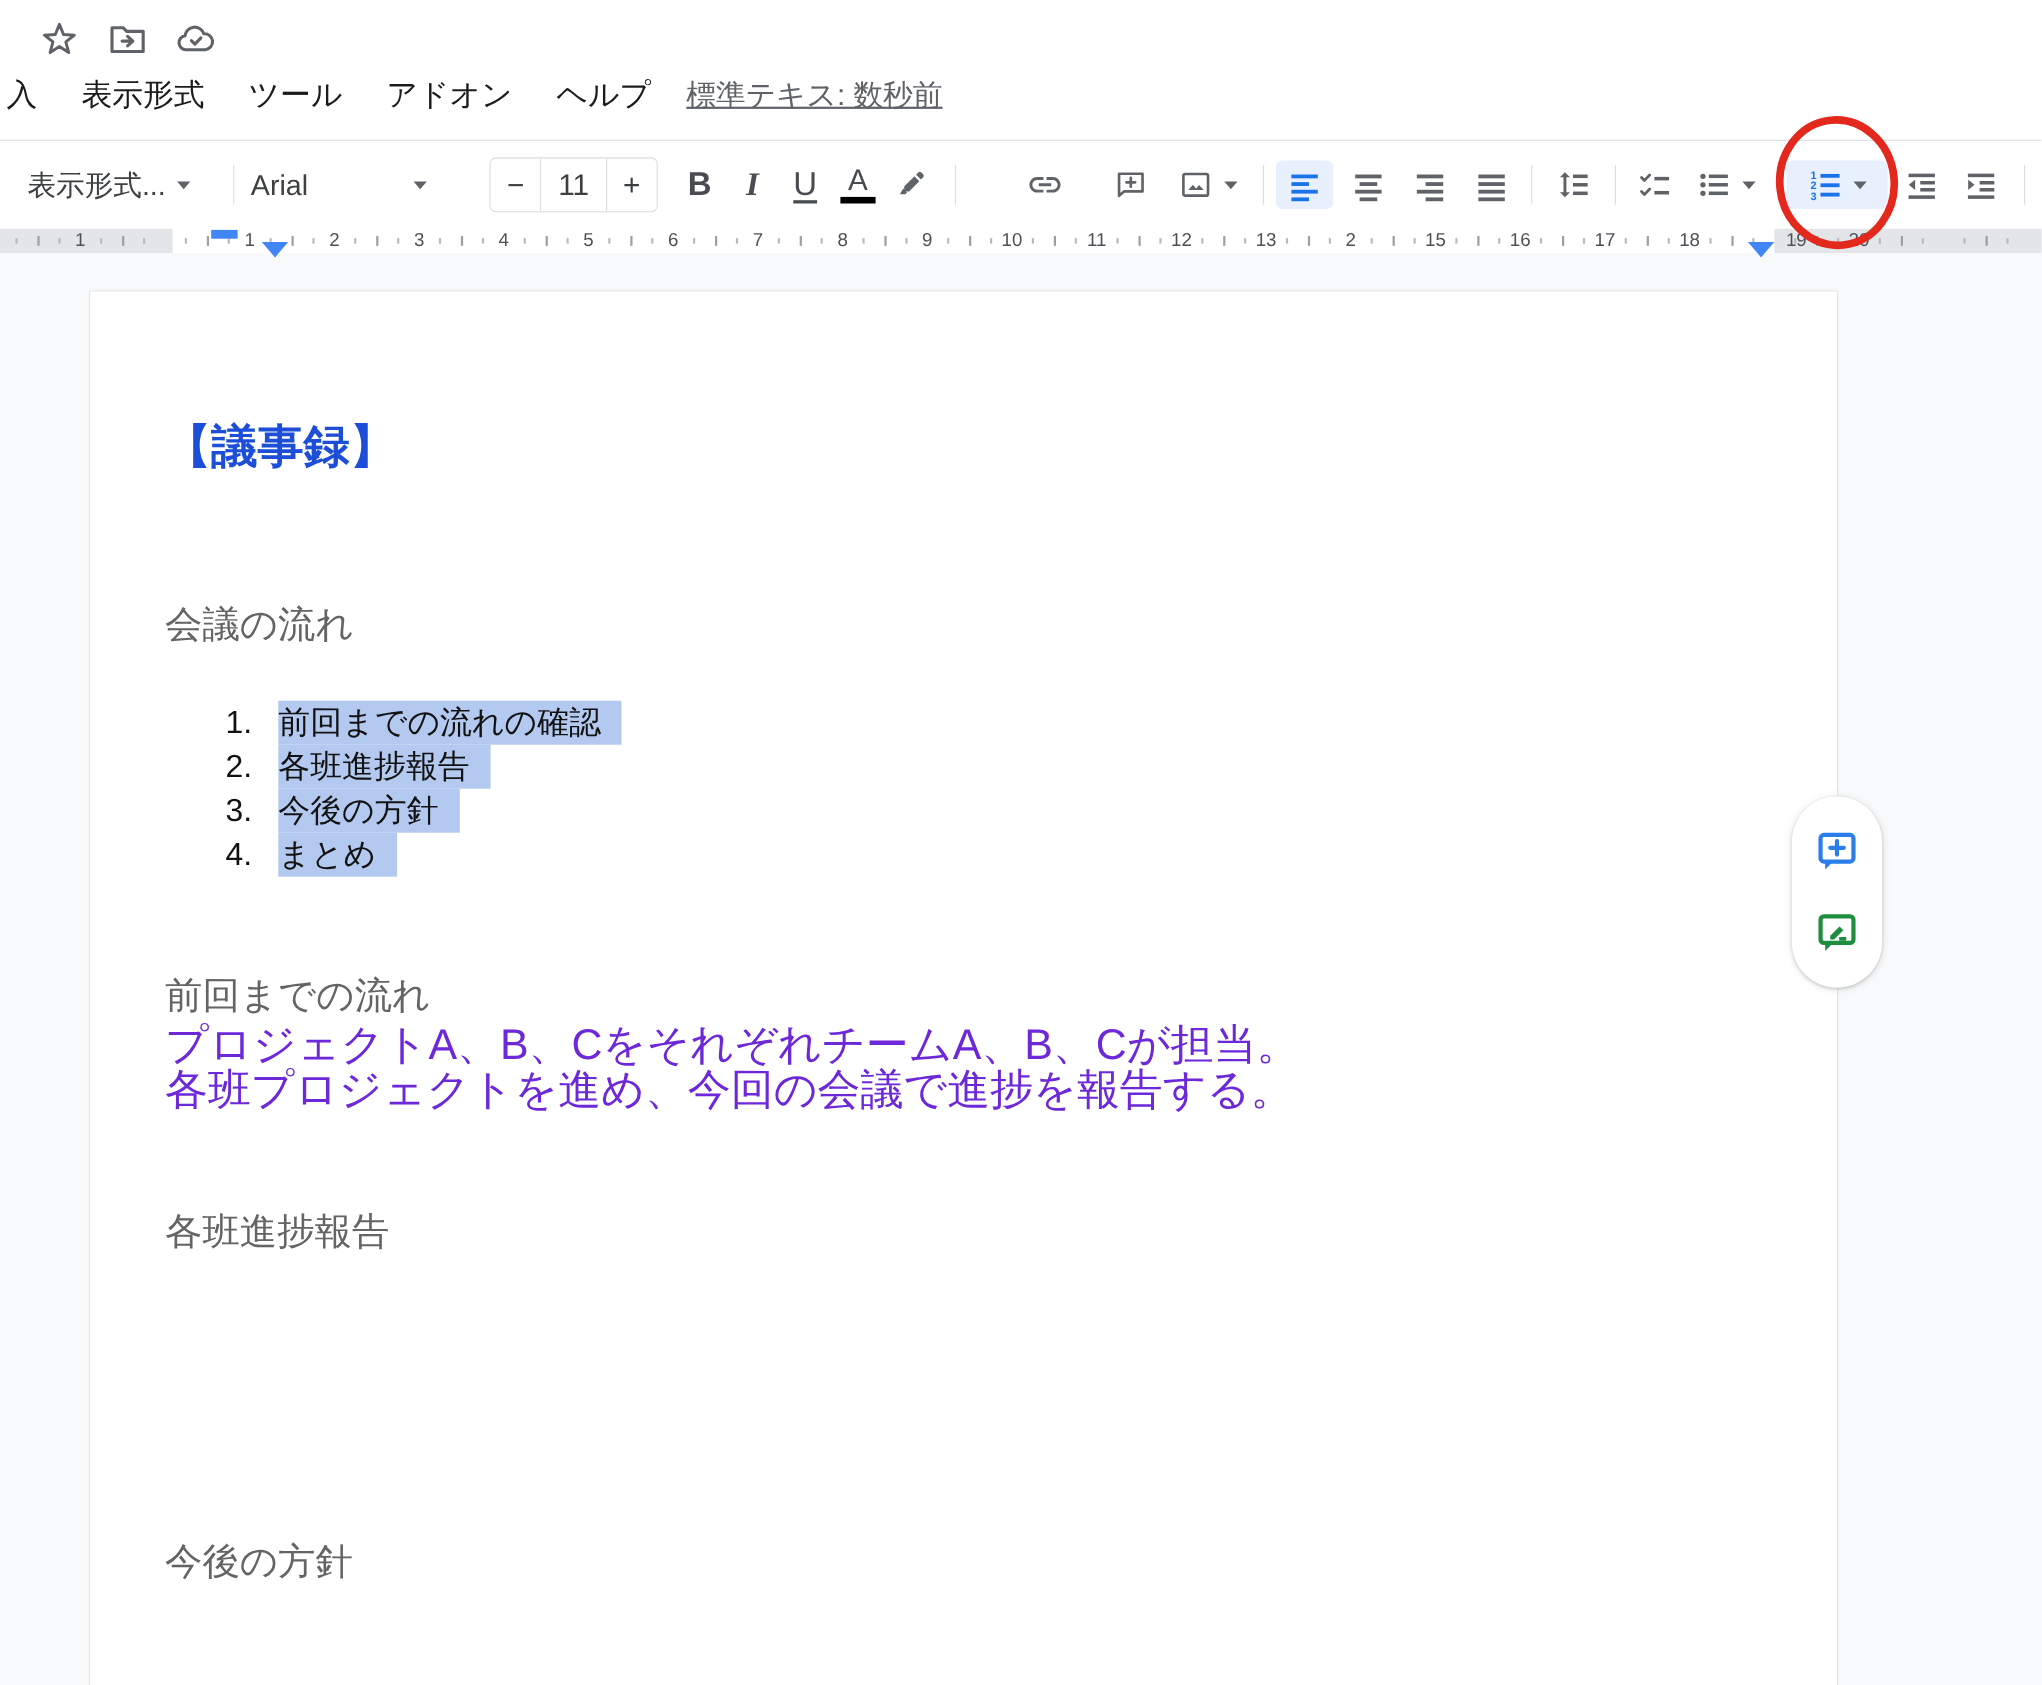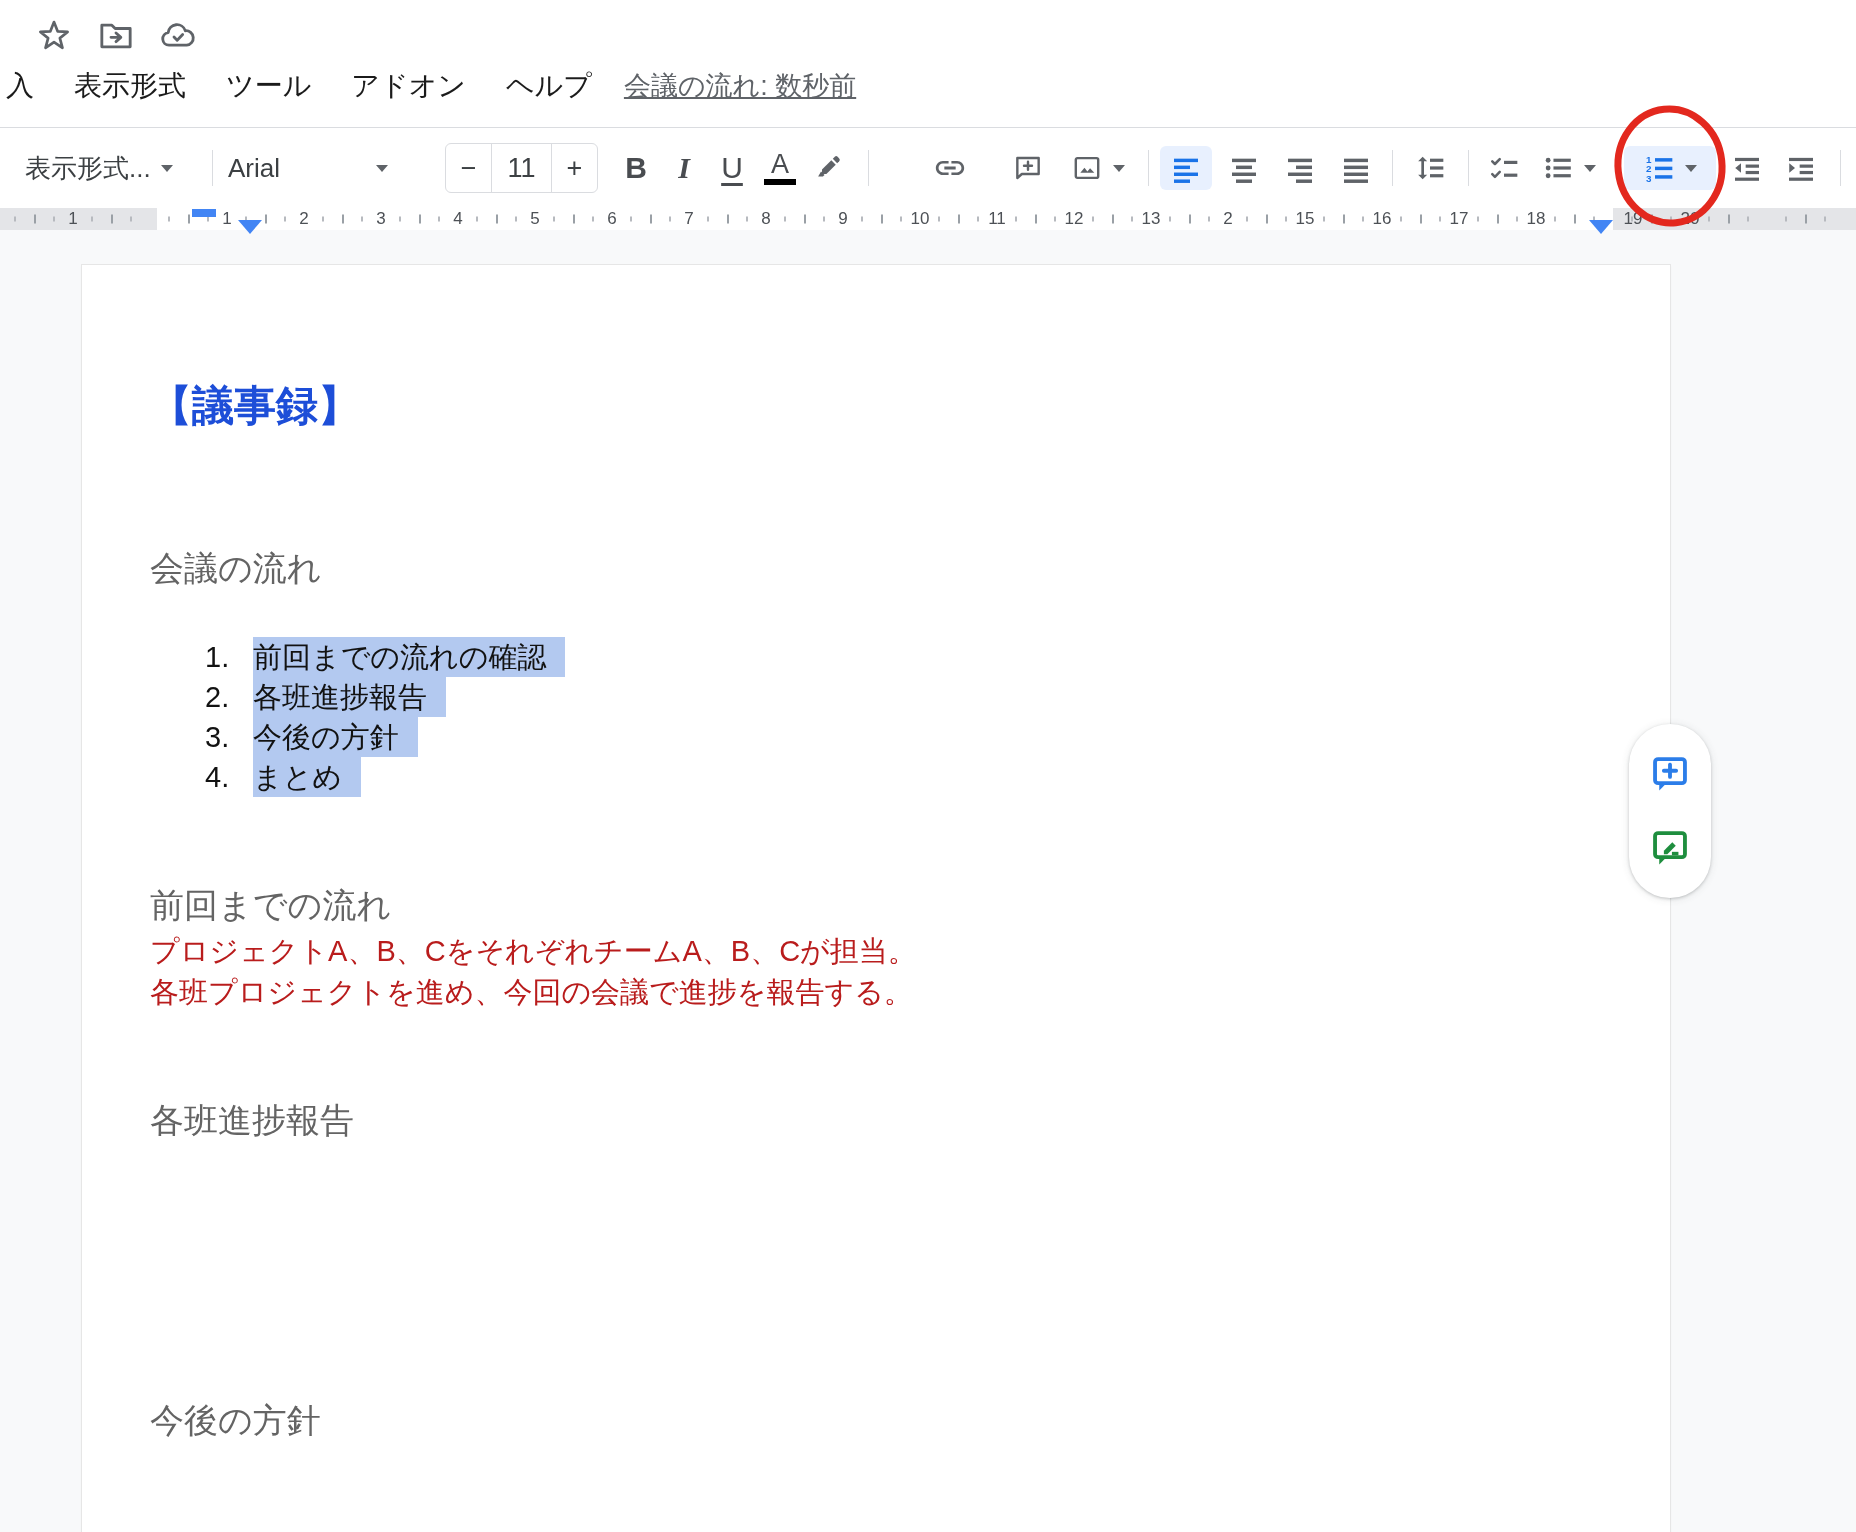--- a/index.html
+++ b/index.html
@@ -45,21 +45,21 @@
   .tick.quarter{height:5px;background:#b7babf;}
   .marker-rect{position:absolute;left:192px;top:1px;width:24px;height:8px;background:#4285f4;z-index:4;}
   .marker-tri{position:absolute;width:0;height:0;border-left:12px solid transparent;border-right:12px solid transparent;border-top:14px solid #4285f4;top:12px;z-index:4;}
   .marker-tri.left{left:238px;}
   .marker-tri.right{left:1589px;}
   
   .canvas{position:absolute;top:230px;left:0;width:100%;bottom:0;background:#f8f9fa;}
   .page{position:absolute;left:82px;top:35px;width:1588px;bottom:0;background:#fff;box-shadow:0 0 0 1px #e6e6e6, 0 1px 3px rgba(0,0,0,0.06);}
   .doc-title{position:absolute;left:68px;top:116px;font-size:42px;line-height:50px;font-weight:700;color:#1d4ed8;}
   .doc-h{position:absolute;left:68px;font-size:34px;line-height:44px;font-weight:400;color:#646464;}
-  .doc-body{position:absolute;left:68px;font-size:29px;line-height:40.5px;color:#b91c1c;}
+  .doc-body{position:absolute;left:68px;font-size:39px;line-height:40.5px;color:#6d28d9;}
   .agenda{position:absolute;left:123px;top:372px;}
   .agenda-row{position:relative;height:40px;font-size:29px;line-height:40px;color:#121212;}
   .li-num{position:absolute;left:0;top:0;}
   .li-text{position:absolute;left:48px;top:0;background:#b3c9f0;padding-right:19px;white-space:nowrap;}
   .teams div{height:39.5px;}
   
   .side-pill{position:absolute;left:1629px;top:724px;width:82px;height:174px;background:#fff;border-radius:41px;box-shadow:0 1px 3px rgba(60,64,67,.25), 0 1px 8px rgba(60,64,67,.12);display:flex;flex-direction:column;align-items:center;justify-content:space-evenly;z-index:6;}
   .pill-btn{width:48px;height:48px;display:flex;align-items:center;justify-content:center;}
   
   .annotation{position:absolute;left:1607px;top:101px;z-index:9;pointer-events:none;}
@@ -86,21 +86,21 @@
       </svg>
   </div>
 </div>
 
 <div class="menubar">
   <span class="mitem">入</span>
   <span class="mitem">表示形式</span>
   <span class="mitem">ツール</span>
   <span class="mitem">アドオン</span>
   <span class="mitem">ヘルプ</span>
-  <span class="last-edit">会議の流れ: 数秒前</span>
+  <span class="last-edit">標準テキス: 数秒前</span>
 </div>
 
 <div class="toolbar">
 
   <div class="tbtn" style="left:25px;width:180px;justify-content:flex-start;">
     <span class="sel-label">表示形式...</span>
     <span class="dd"></span>
   </div>
   <div class="tdiv" style="left:212px;"></div>
 

